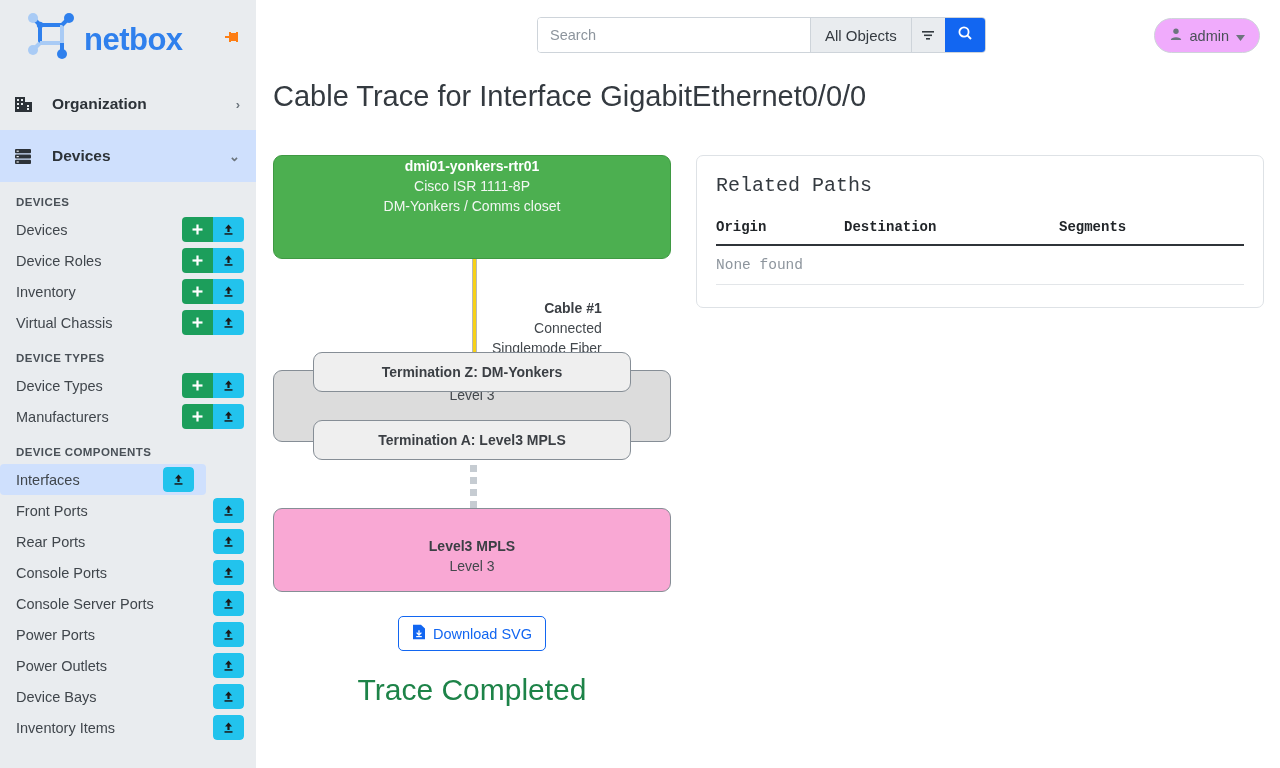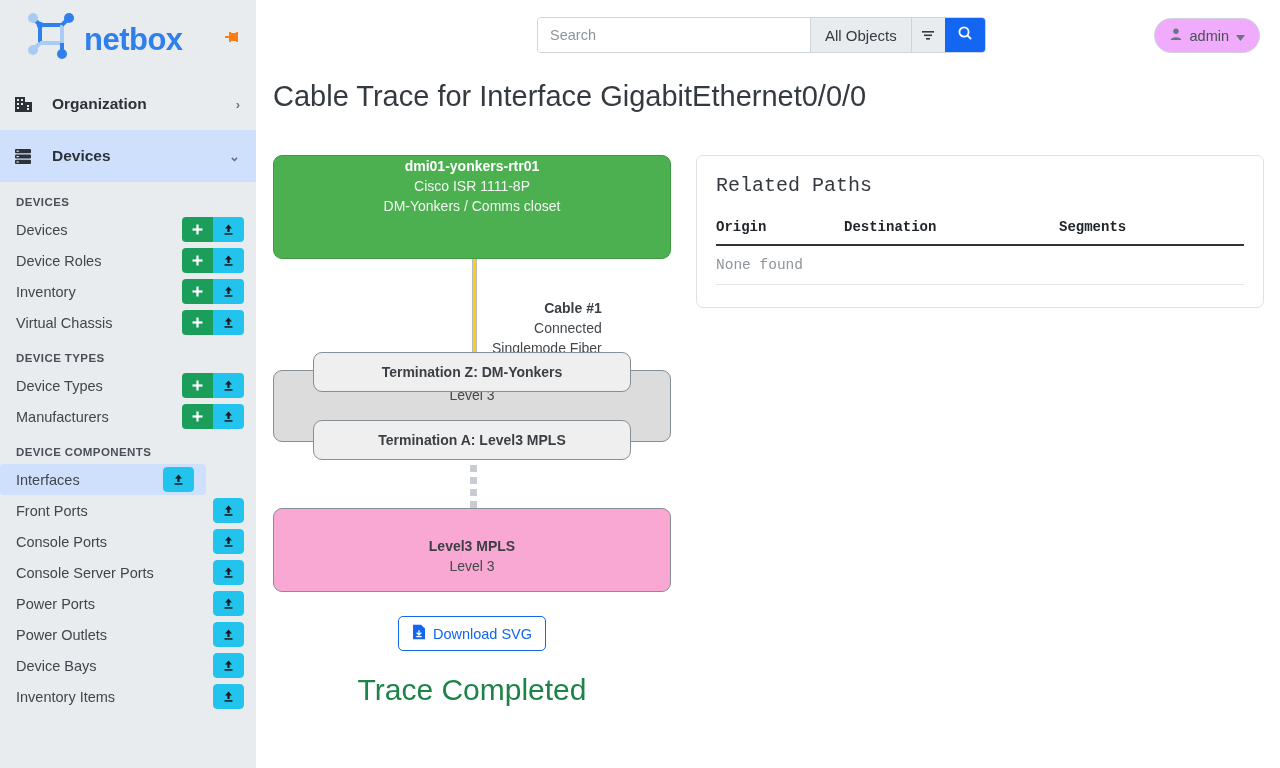--- a/index.html
+++ b/index.html
@@ -372,20 +372,31 @@
     <span class="btn-pair">
       <span class="mini-btn mini-imp" style="border-radius:4px">
         <svg width="13" height="13" viewBox="0 0 13 13">
             <path d="M6.5 1.5 L10 5.5 L7.6 5.5 L7.6 9 L5.4 9 L5.4 5.5 L3 5.5 Z" fill="#1a1a1a"></path>
             <rect x="2.5" y="10.2" width="8" height="1.5" fill="#1a1a1a"></rect>
           </svg>
       </span>
     </span>
   </div>
   <div class="nav-item">
+    <span class="label">Rear Ports</span>
+    <span class="btn-pair">
+      <span class="mini-btn mini-imp" style="border-radius:4px">
+        <svg width="13" height="13" viewBox="0 0 13 13">
+            <path d="M6.5 1.5 L10 5.5 L7.6 5.5 L7.6 9 L5.4 9 L5.4 5.5 L3 5.5 Z" fill="#1a1a1a"></path>
+            <rect x="2.5" y="10.2" width="8" height="1.5" fill="#1a1a1a"></rect>
+          </svg>
+      </span>
+    </span>
+  </div>
+  <div class="nav-item">
     <span class="label">Console Ports</span>
     <span class="btn-pair">
       <span class="mini-btn mini-imp" style="border-radius:4px">
         <svg width="13" height="13" viewBox="0 0 13 13">
             <path d="M6.5 1.5 L10 5.5 L7.6 5.5 L7.6 9 L5.4 9 L5.4 5.5 L3 5.5 Z" fill="#1a1a1a"></path>
             <rect x="2.5" y="10.2" width="8" height="1.5" fill="#1a1a1a"></rect>
           </svg>
       </span>
     </span>
   </div>

